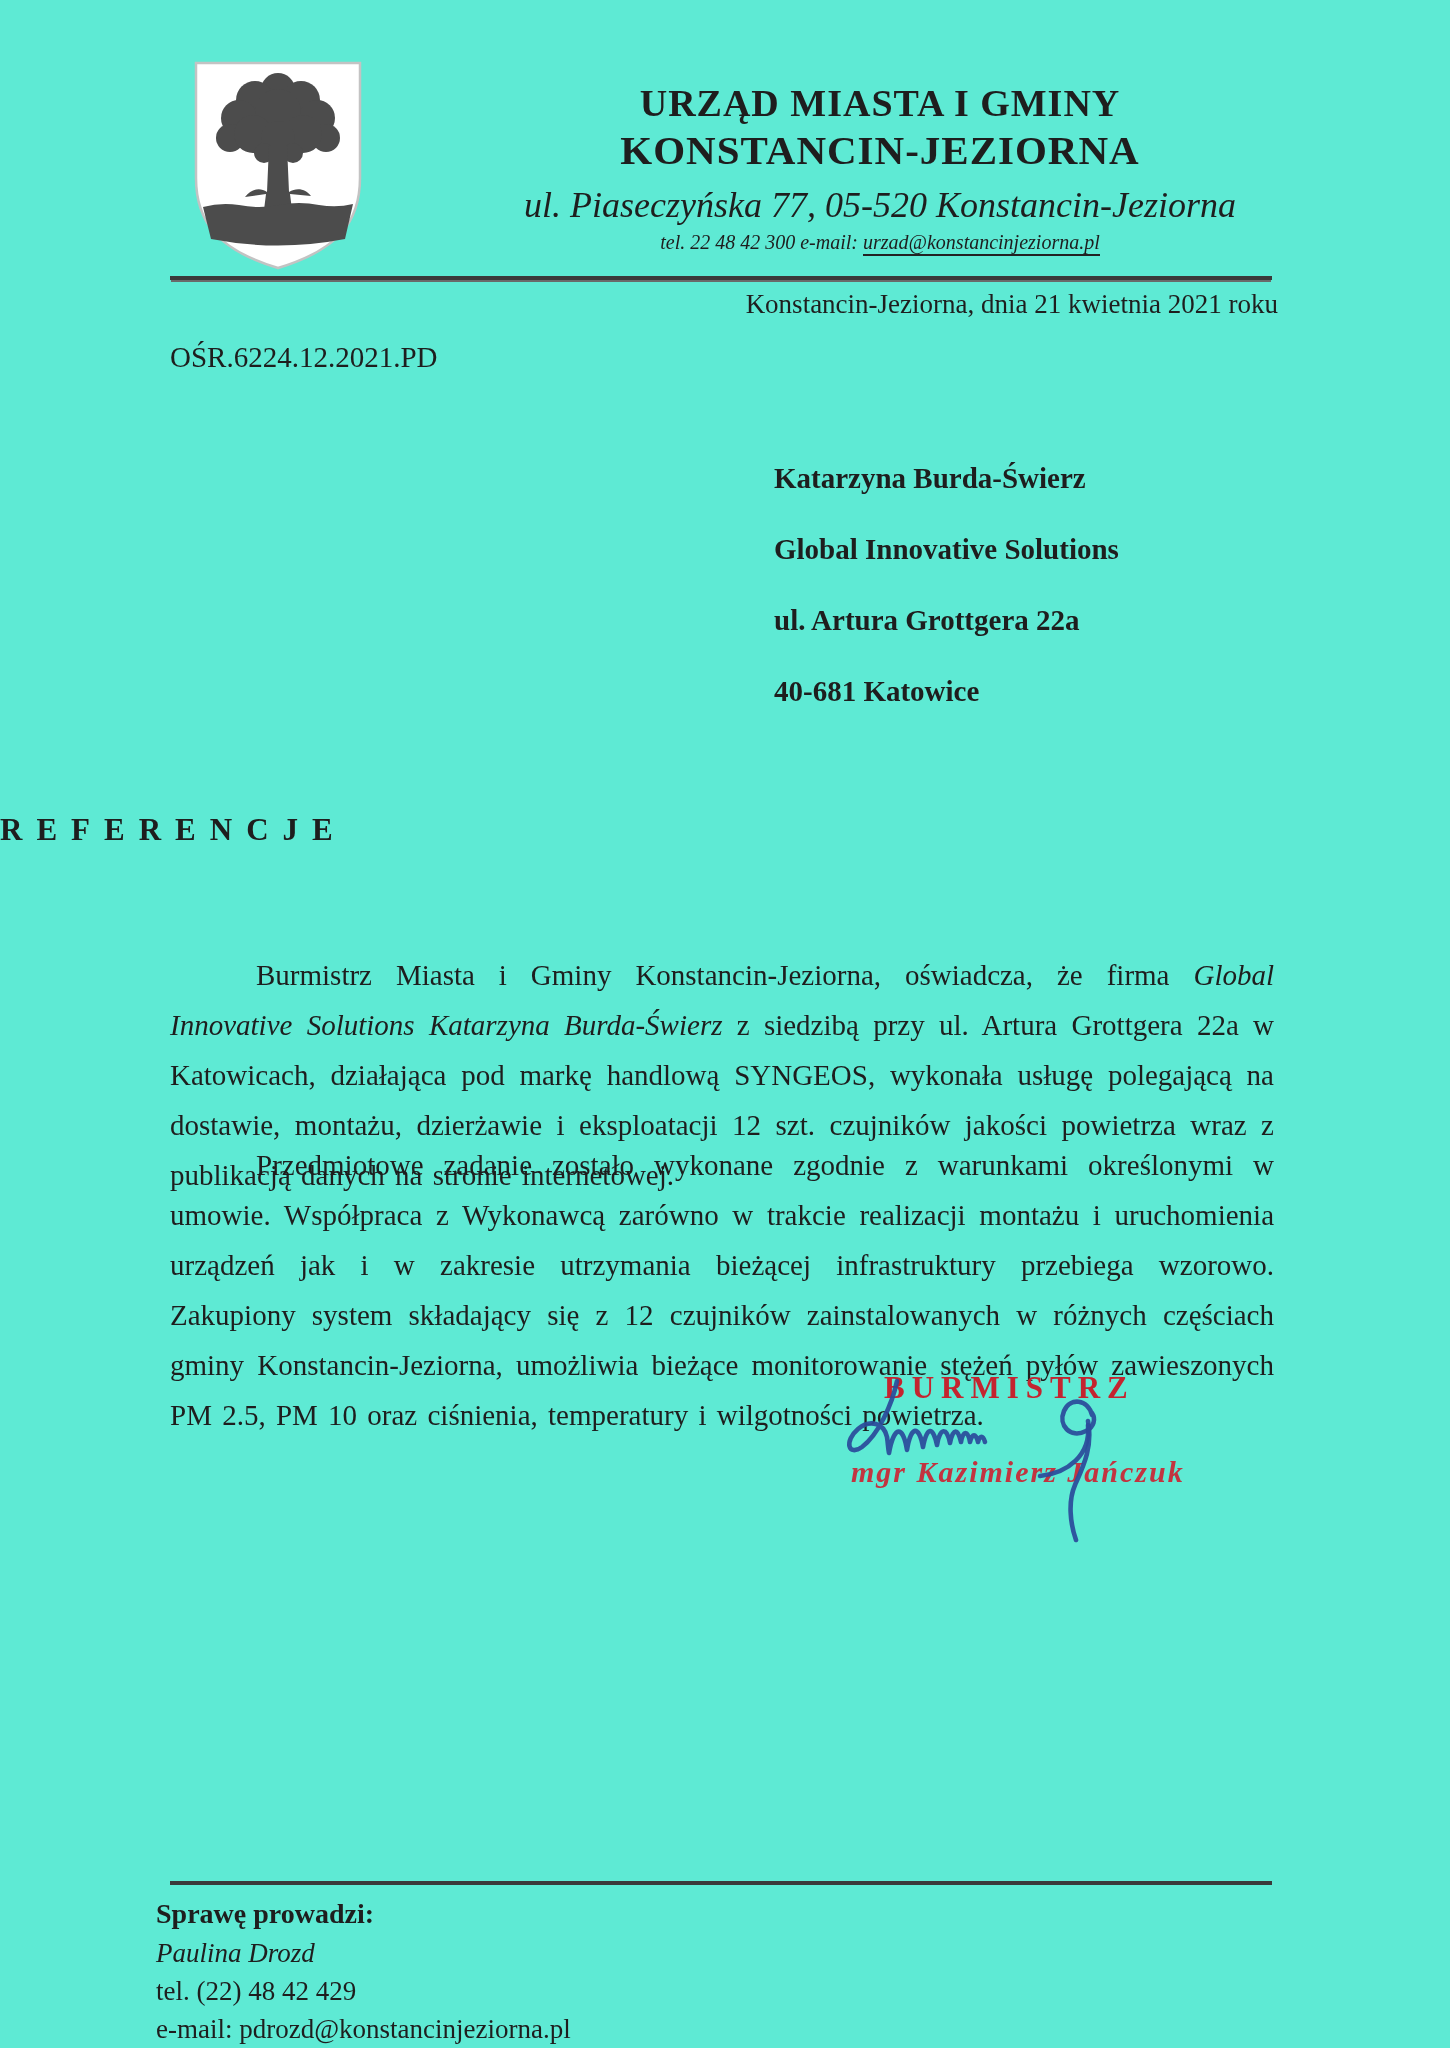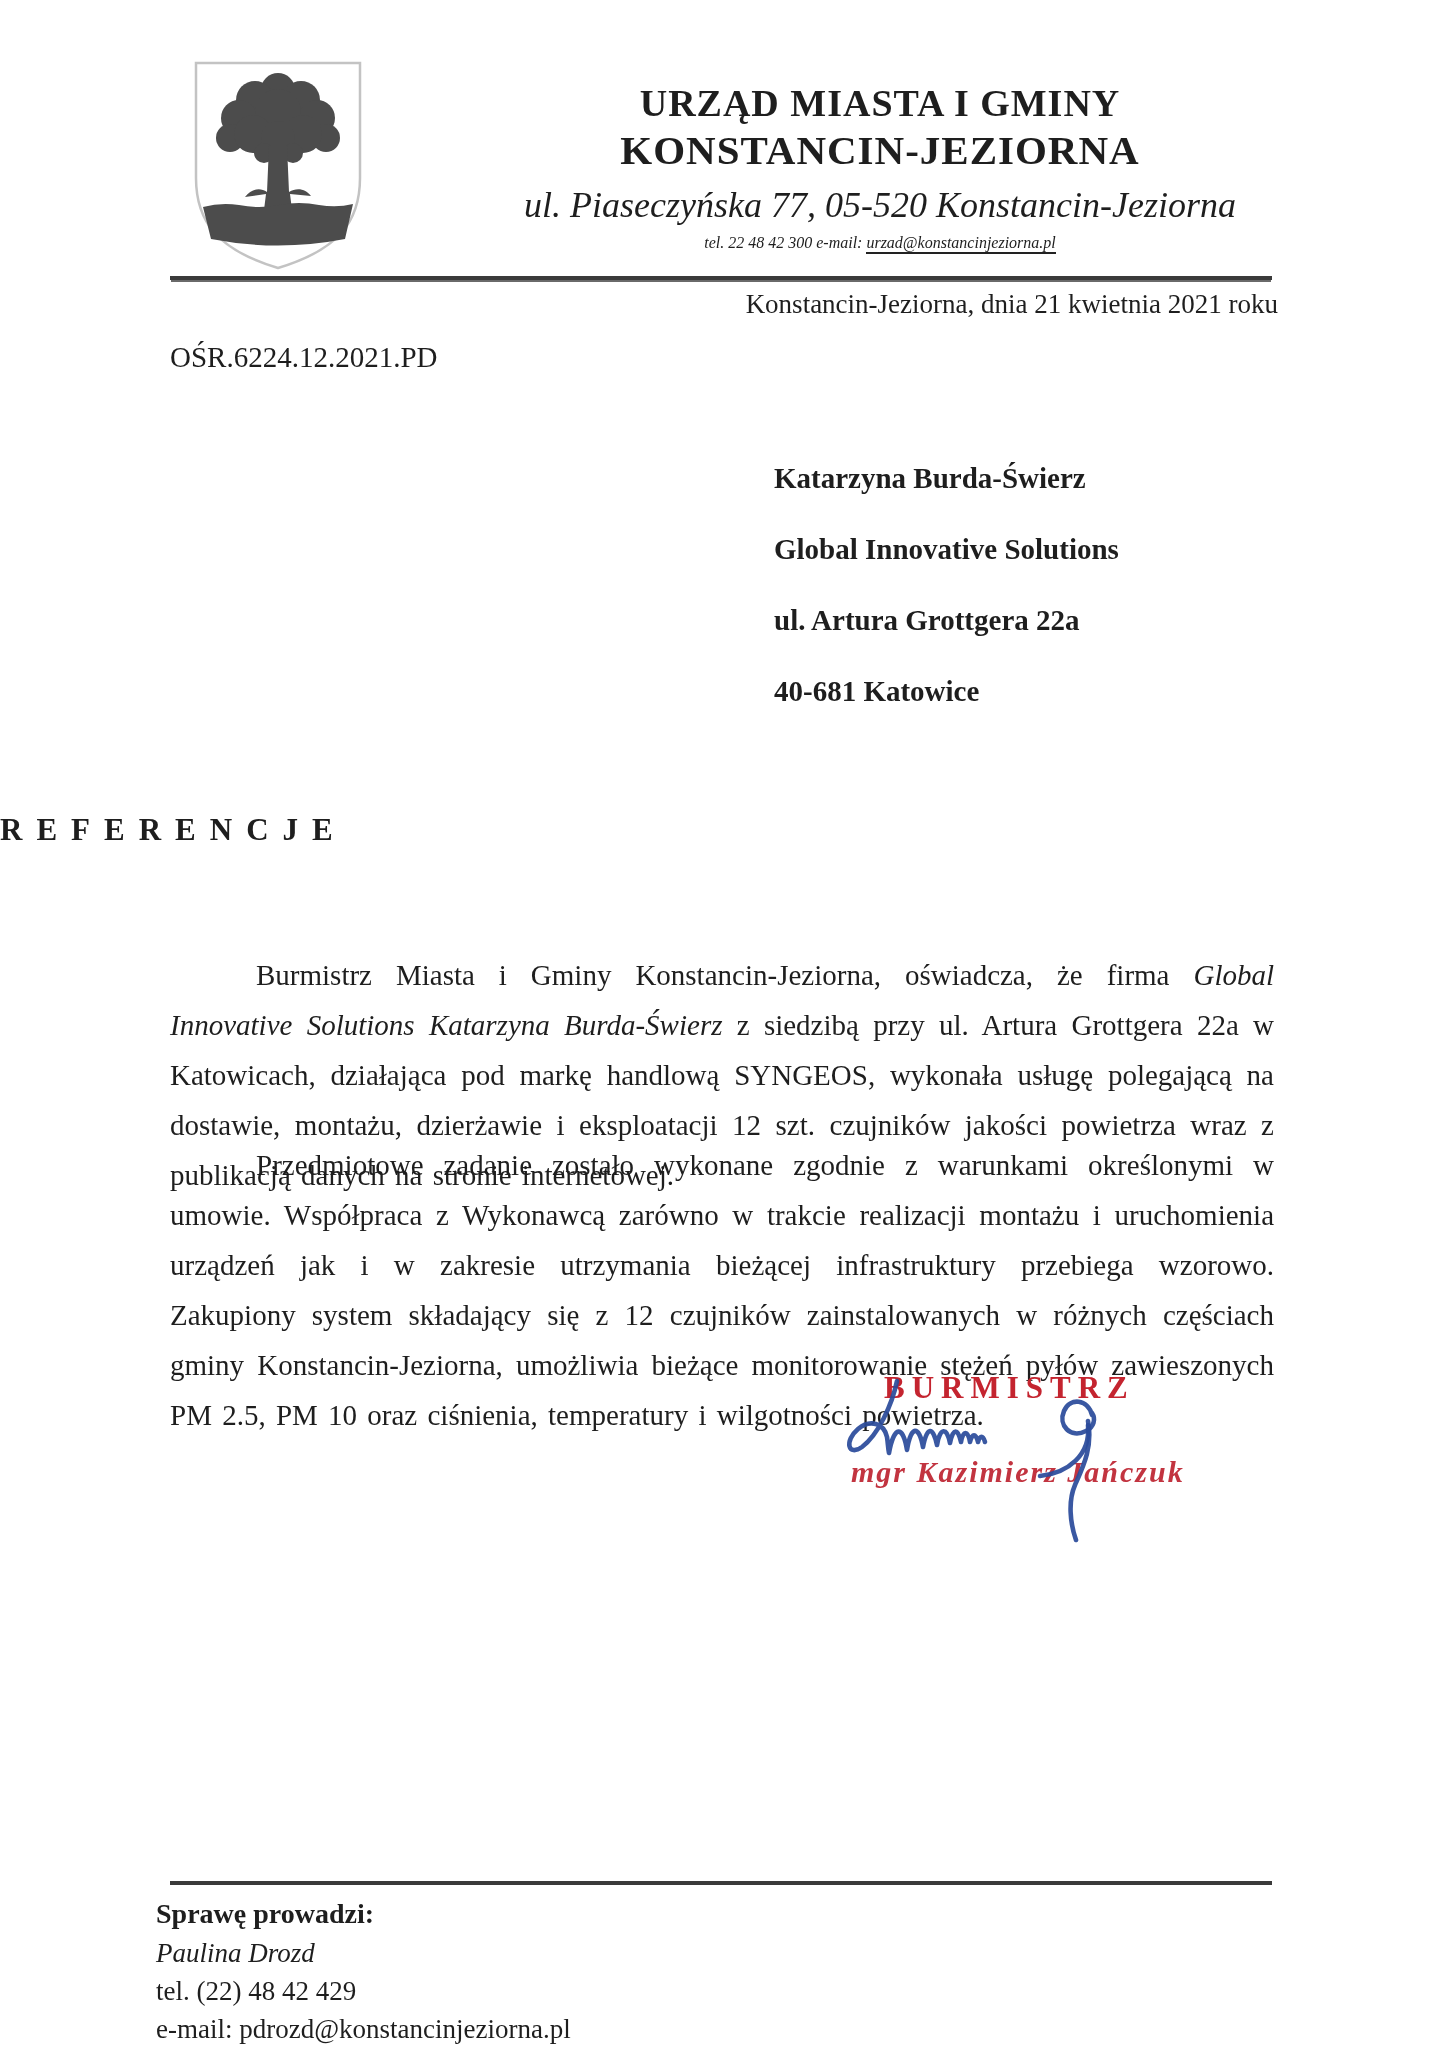--- a/index.html
+++ b/index.html
@@ -1,30 +1,30 @@
 <!DOCTYPE html>
 <html><head>
 <meta charset="utf-8">
 <style>
   html,body{margin:0;padding:0;background:#9a9a9a;}
   .page{
     position:relative;
     width:1450px;height:2048px;
-    background:#ffffff;
+    background:#5eead4;
     overflow:hidden;
     font-family:"Liberation Serif","DejaVu Serif",serif;
     color:#1e1e1e;
   }
   
   .crest{position:absolute;left:192px;top:60px;width:172px;height:212px;}
   .head-text{position:absolute;left:440px;top:58px;width:880px;text-align:center;}
   .org1{font-size:38px;font-weight:bold;letter-spacing:1px;line-height:46px;margin-top:22px;}
   .org2{font-size:41px;font-weight:bold;letter-spacing:1px;line-height:48px;}
   .addr{font-size:36px;font-style:italic;line-height:37px;margin-top:13px;}
-  .contact{font-size:16px;font-style:italic;line-height:37px;}
+  .contact{font-size:20px;font-style:italic;line-height:37px;}
   .contact .email{border-bottom:2px solid #222;padding-bottom:1px;}
   .rule{position:absolute;left:170px;width:1102px;height:0;border-top:4px solid #3a3a3a;}
   .rule-top{top:276px;box-shadow:0 3px 0 -1px #6a6a6a;}
   .rule-bottom{top:1881px;}
   
   .dateline{position:absolute;right:172px;top:289px;font-size:27px;}
   .refno{position:absolute;left:170px;top:341px;font-size:29px;}
   
   .recipient{position:absolute;left:774px;top:443px;font-size:29px;font-weight:bold;}
   .recipient div{line-height:71px;}

